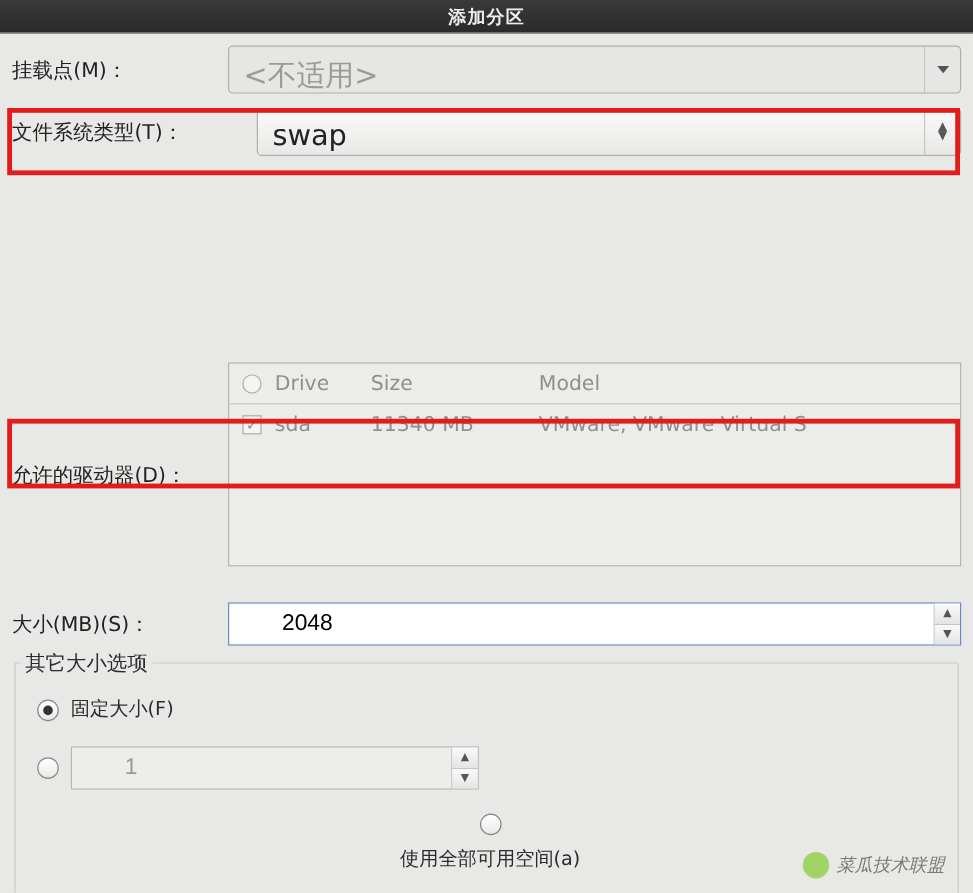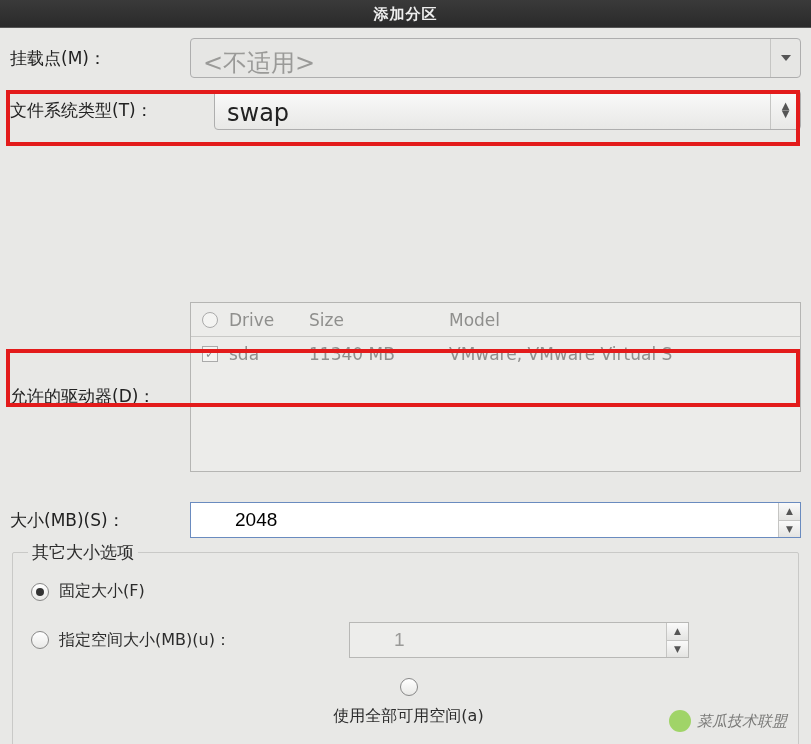--- a/index.html
+++ b/index.html
@@ -76,21 +76,21 @@
     .spin.disabled input { color:#9a9a98; }
     .spin-btns {
       width:22px; display:flex; flex-direction:column; border-left:1px solid #c5c5c3;
     }
     .sb { flex:1; display:flex; align-items:center; justify-content:center; font-size:9px; color:#555; background:linear-gradient(#fafafa,#e4e4e2); border-bottom:1px solid #c5c5c3;}
     .sb:last-child{border-bottom:none;}
     .fieldset {
       border:1px solid #c9c9c7; border-radius:2px; margin:14px 2px 8px 2px; padding:18px 12px 14px 12px; position:relative;
     }
     .fieldset-legend {
-      position:absolute; top:-12px; left:15px; background:#e8e8e6; padding:0 4px; font-size:17px;
+      position:absolute; top:-12px; left:4px; background:#e8e8e6; padding:0 4px; font-size:17px;
     }
     .radio-row { display:flex; align-items:center; margin:10px 0 20px 6px; gap:10px; }
     .radio {
       width:18px; height:18px; border-radius:50%; border:1px solid #888; background:linear-gradient(#fff,#e9e9e7); display:inline-flex; align-items:center; justify-content:center;
     }
     .radio.checked::after { content:""; width:8px; height:8px; border-radius:50%; background:#333; }
     .check-row { display:flex; align-items:center; margin:14px 0 14px 8px; gap:10px; }
     .checkbox {
       width:18px; height:18px; border:1px solid #888; background:linear-gradient(#fff,#e9e9e7);
     }
@@ -174,21 +174,20 @@
   <div class="fieldset">
     <div class="fieldset-legend">其它大小选项</div>
 
     <div class="radio-row">
       <span class="radio checked"></span>
       <span>固定大小(F)</span>
     </div>
 
     <div class="radio-row" style="justify-content:flex-start;">
       <span class="radio"></span>
-      <span style="min-width:280px;">指定空间大小(MB)(u)：</span>
       <div class="spin disabled" style="width:340px;">
         <input type="text" disabled="" value="1" style="">
         <div class="spin-btns">
           <div class="sb">▲</div>
           <div class="sb">▼</div>
         </div>
       </div>
     </div>
 
     <div class="radio-row" style="margin-bottom:4px;flex-direction:column;">

